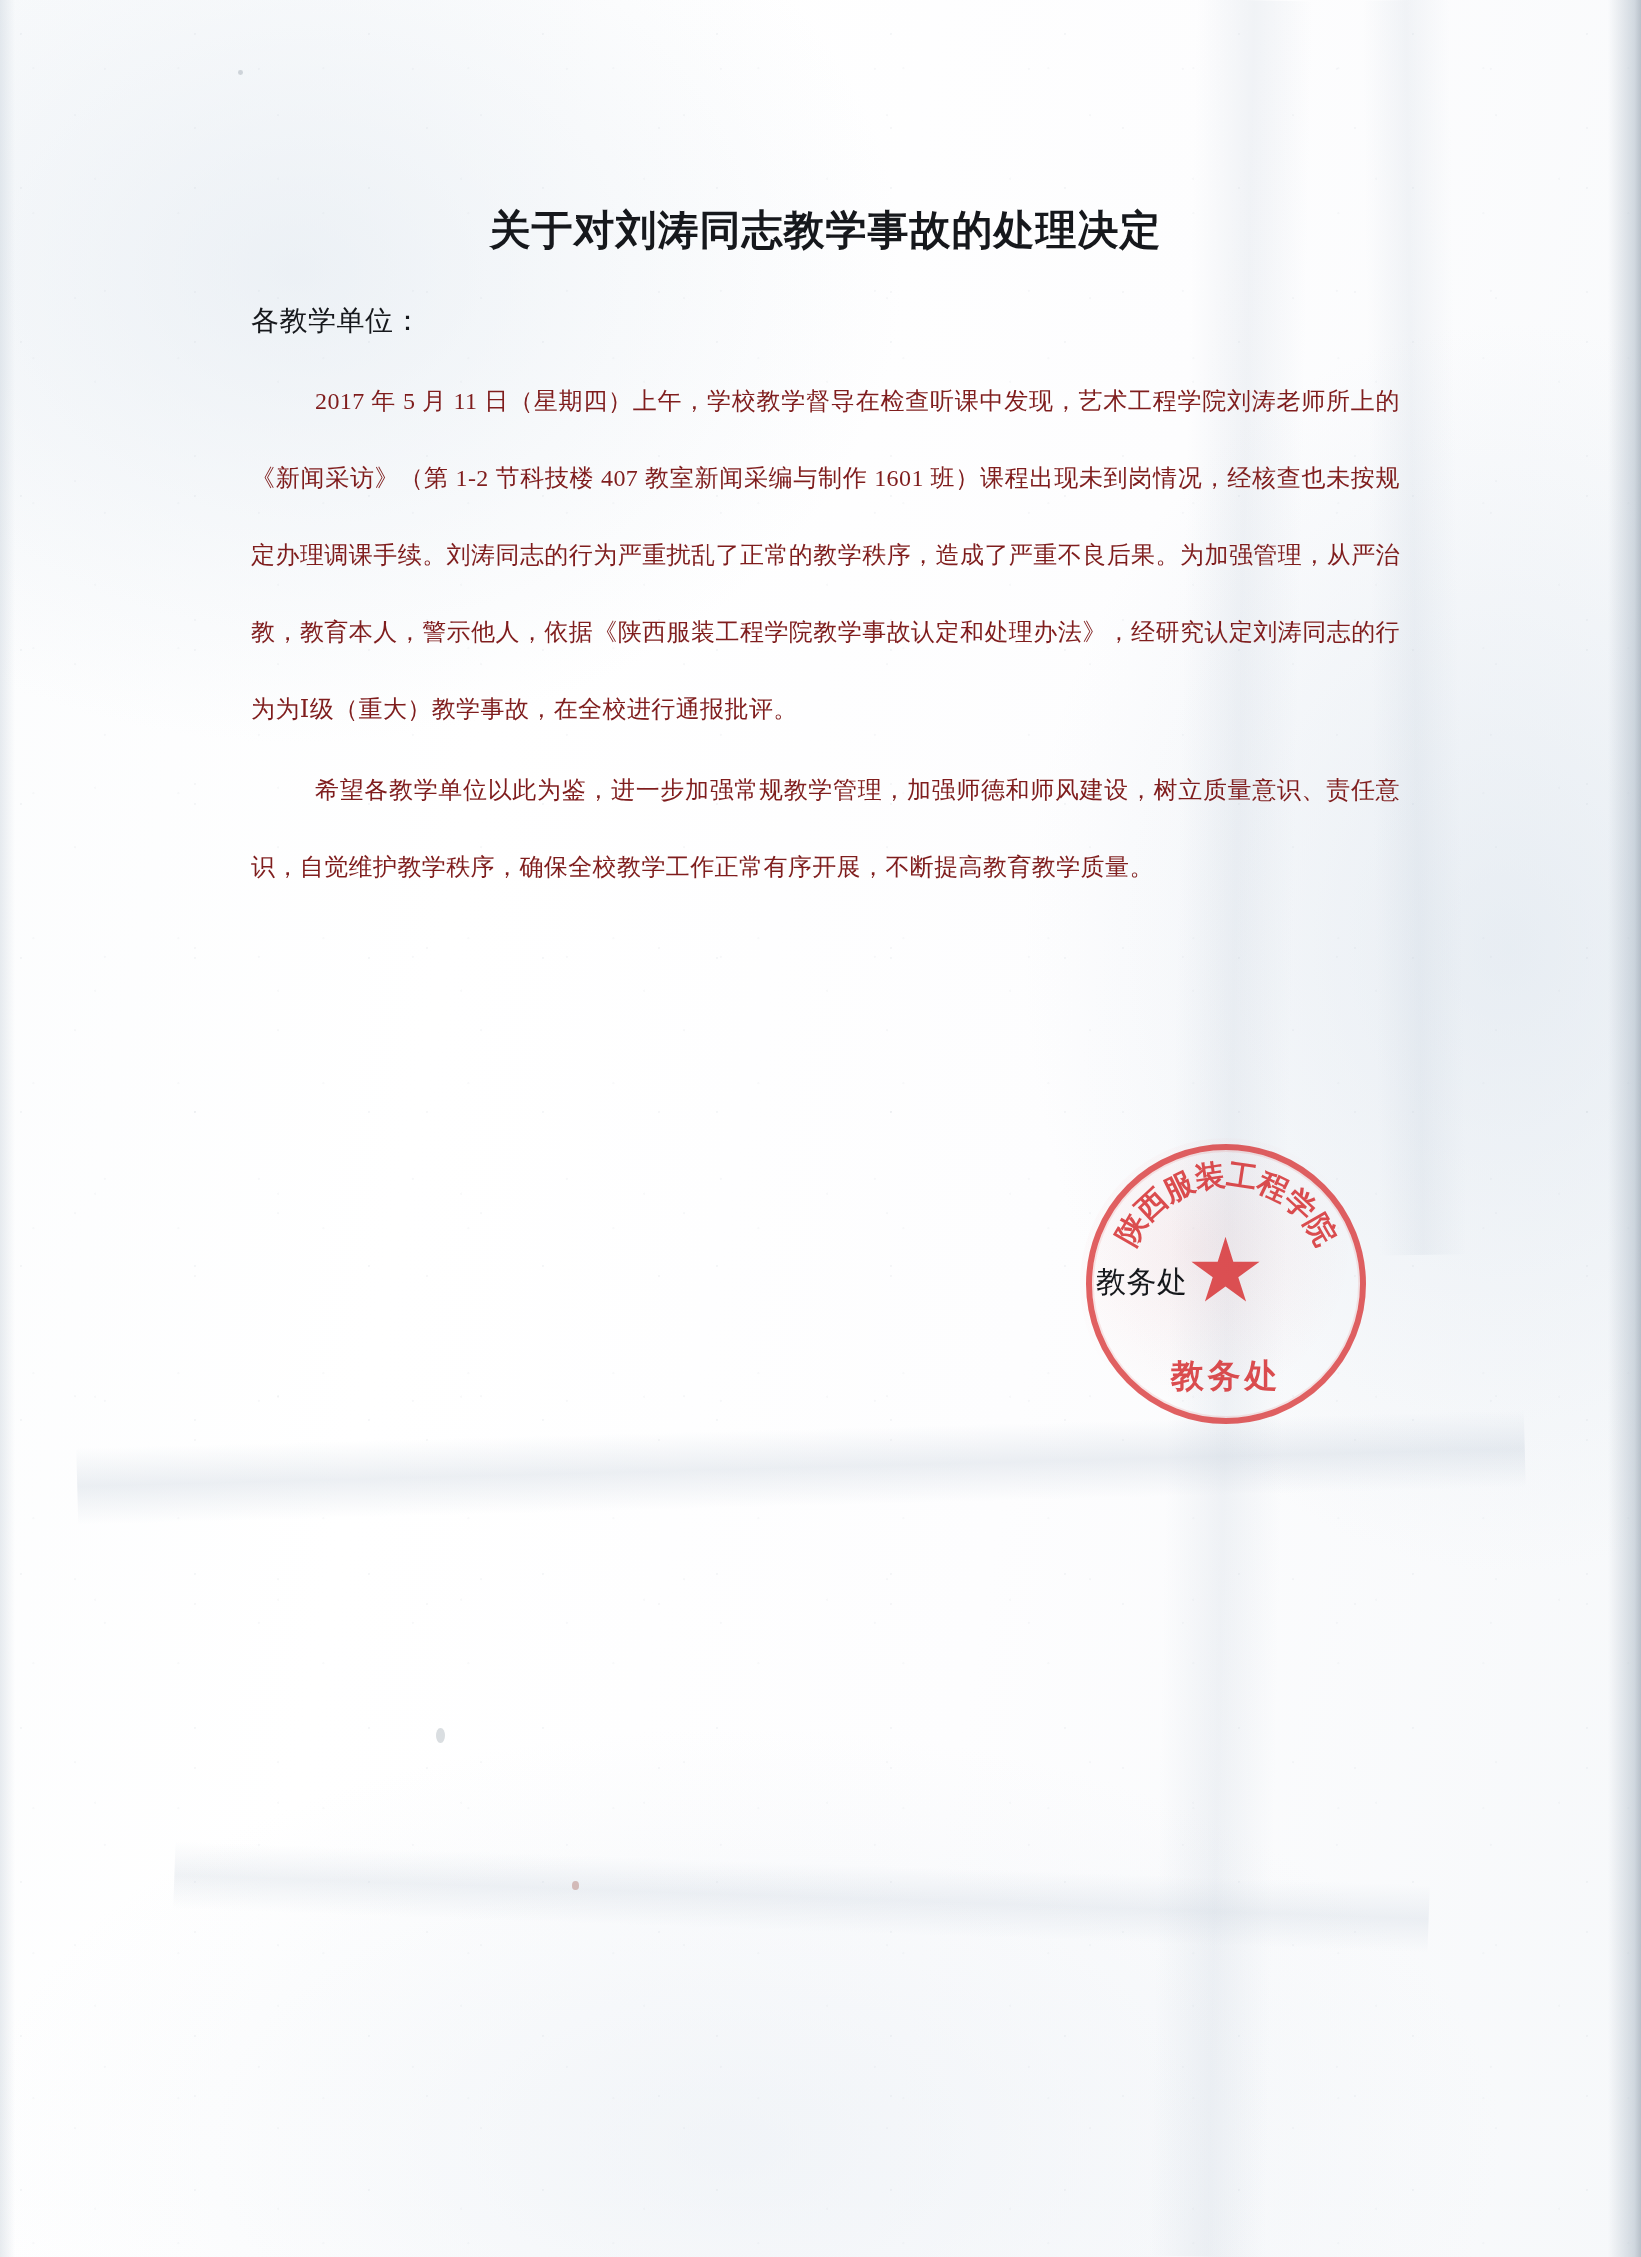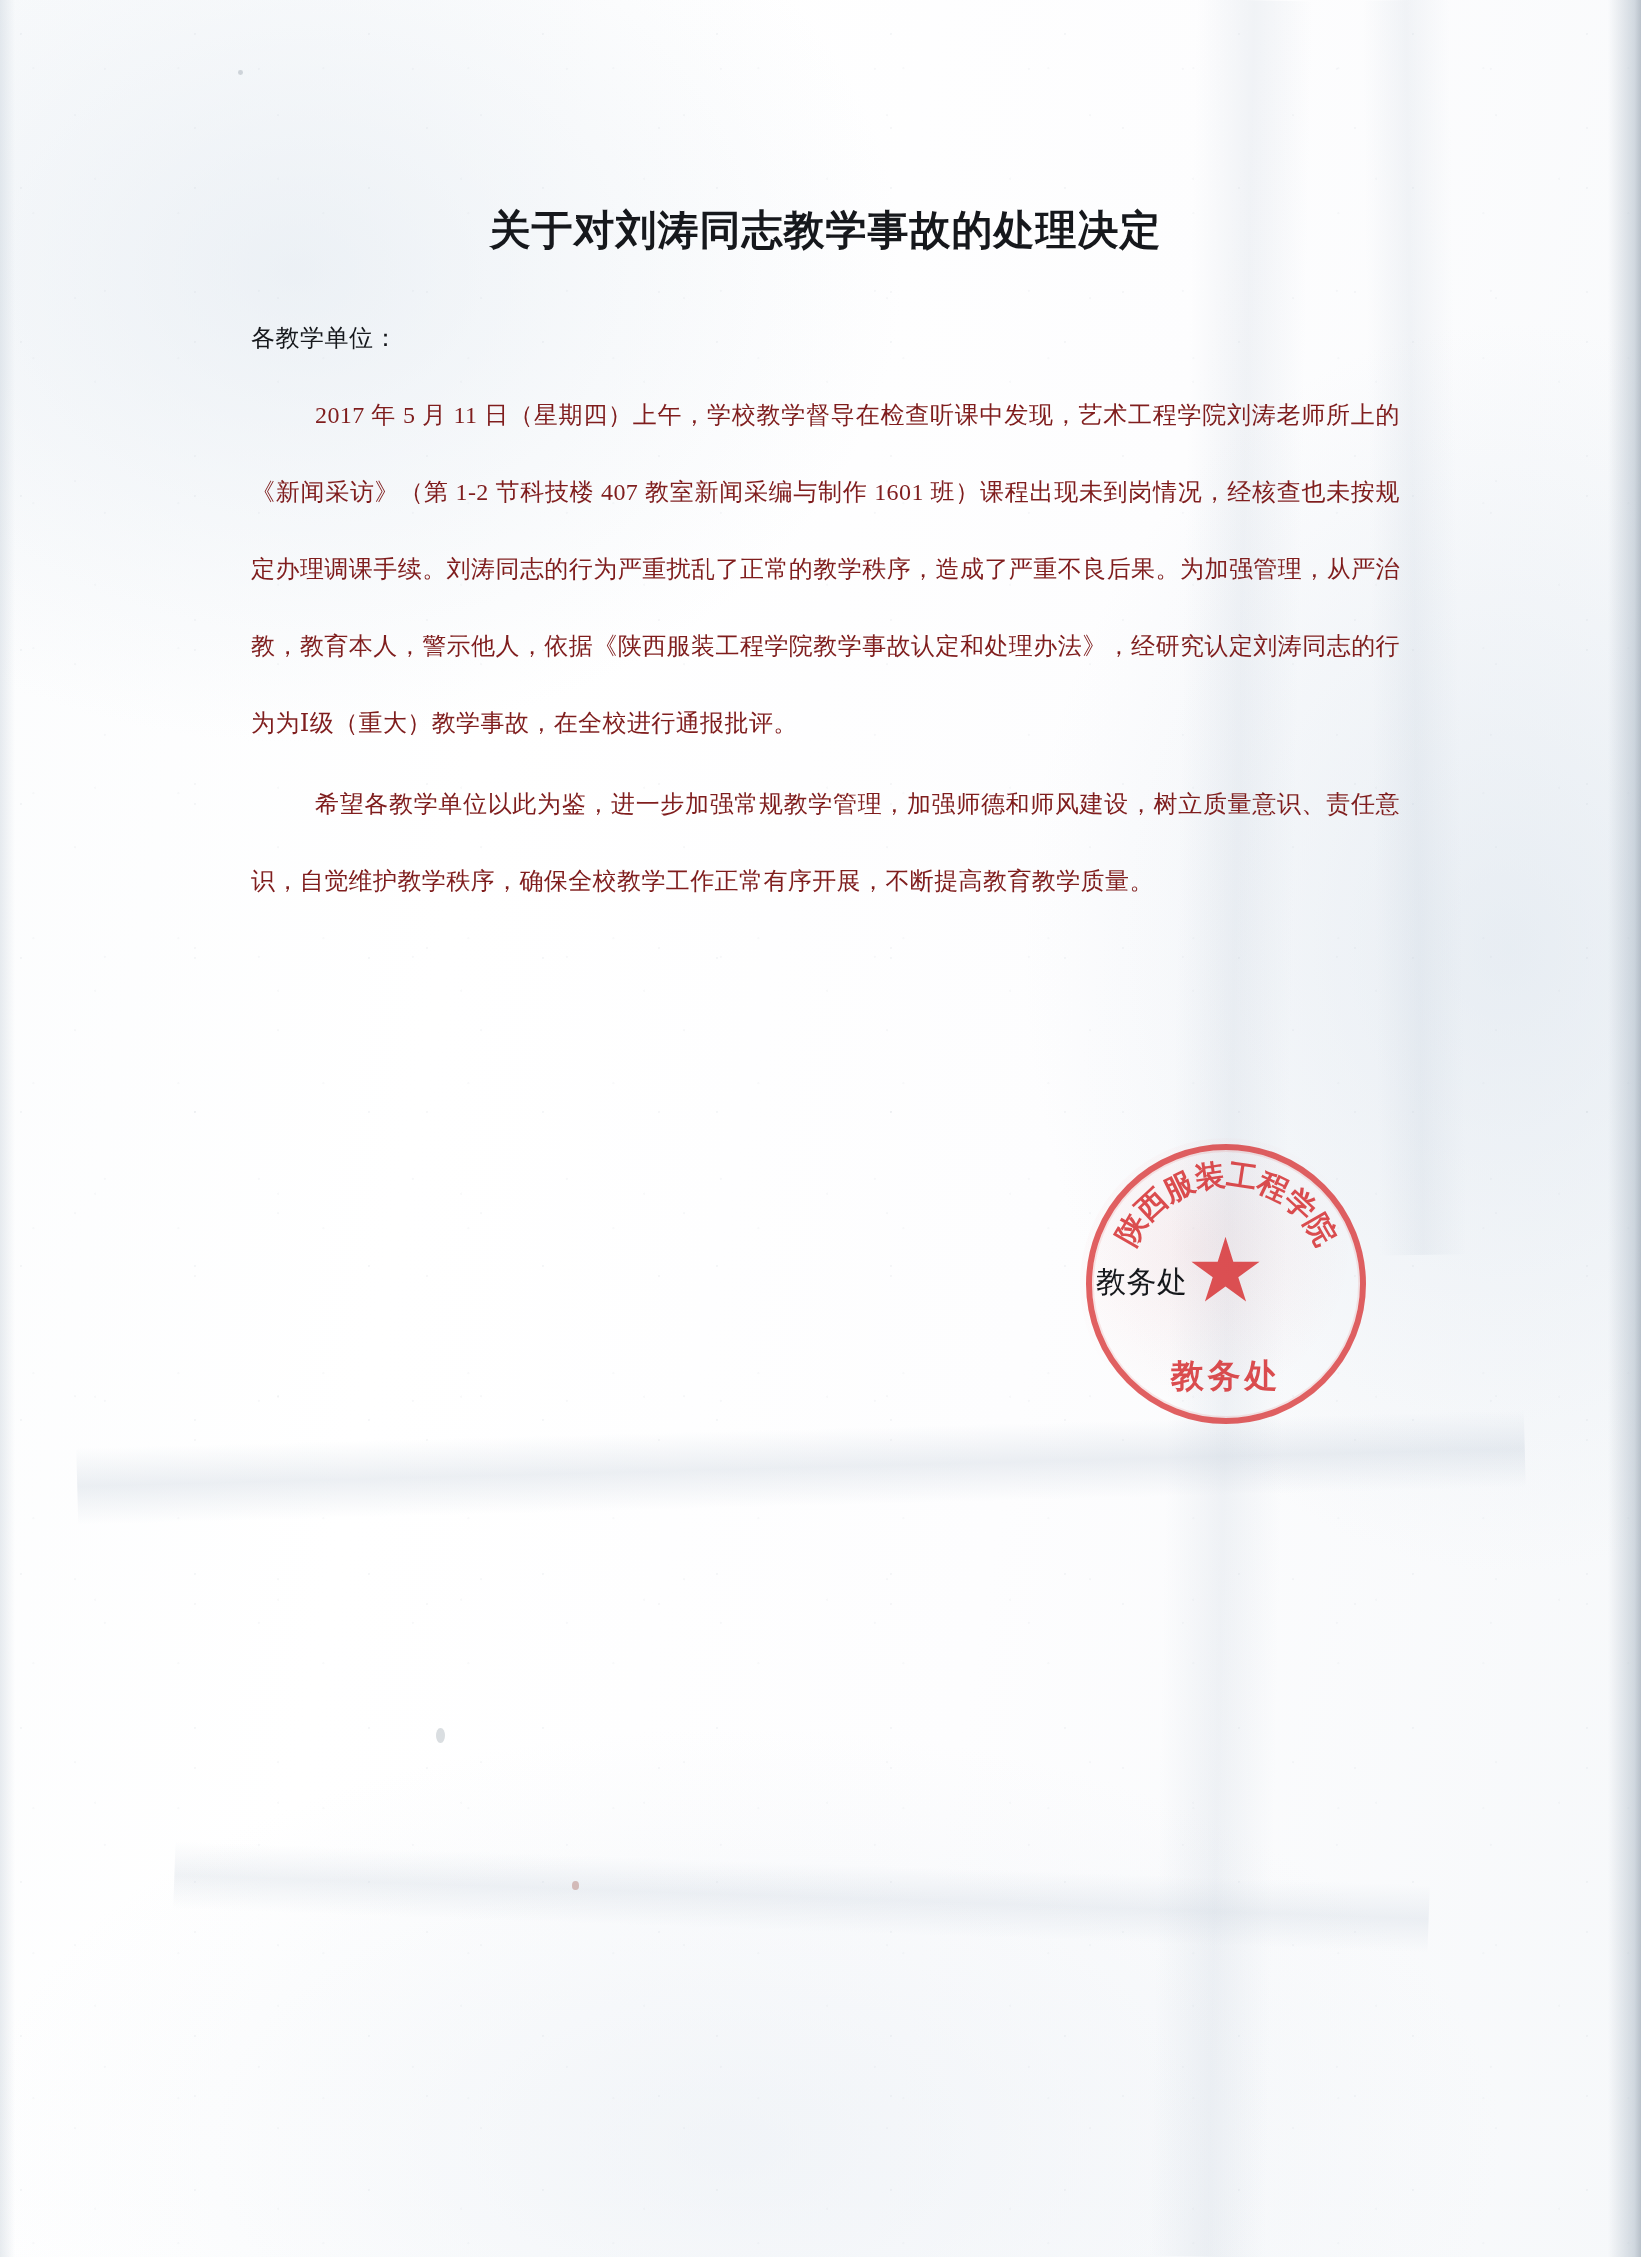--- a/index.html
+++ b/index.html
@@ -73,24 +73,24 @@
     top: 203px;
     width: 1149px;
   }
   .title {
     text-align: center;
     font-size: 41px;
     font-weight: bold;
     letter-spacing: 1px;
     color: #16181c;
     font-family: "Liberation Sans", "DejaVu Sans", sans-serif;
-    margin-bottom: 64px;
+    margin-bottom: 44px;
   }
   .salutation {
-    font-size: 24px;
+    font-size: 28px;
     color: #16181c;
     margin-bottom: 23px;
     letter-spacing: 0.5px;
   }
   p.body-par {
     font-size: 24px;
     line-height: 77px;
     color: #7f1d1d;
     margin: 0 0 3.9px 0;
     text-indent: 64px;

